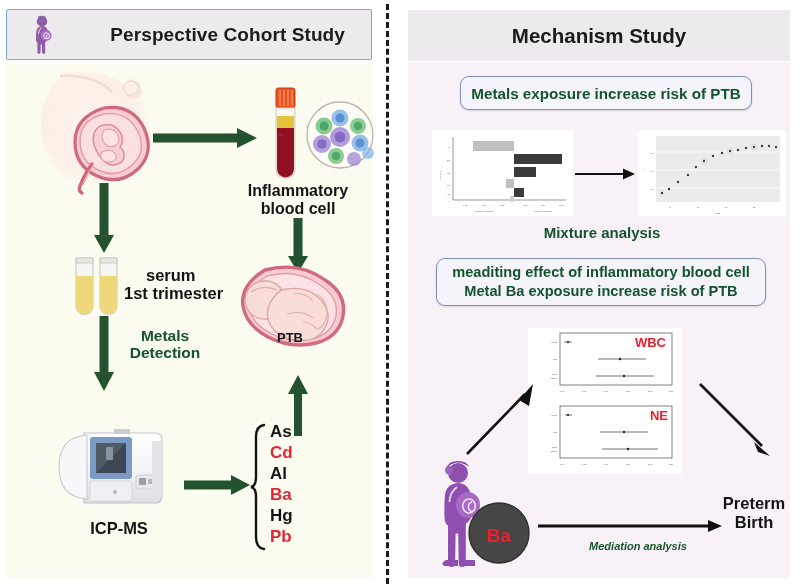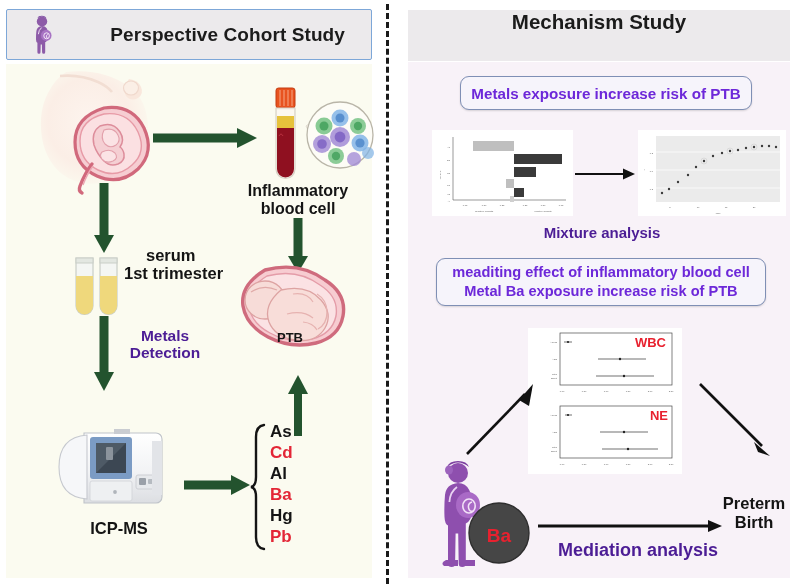--- a/index.html
+++ b/index.html
@@ -39,40 +39,40 @@
   
   .lbody {
     position: absolute; left: 6px; top: 64px; width: 366px; height: 514px;
     background: #fbfbf0;
   }
 
   
   .abs { position: absolute; }
 
   .lbl { position: absolute; font-weight: bold; color: #141414; text-align: center; line-height: 1.12; }
-  .lbl.red { color: #4c1d95; }
+  .lbl.red { color: #14532d; }
 
   
   .rheader {
     position: absolute; left: 10px; top: 10px; width: 382px; height: 51px;
     background: #eceaec;
-    display: flex; align-items: flex-start; justify-content: center;
+    display: flex; align-items: center; justify-content: center;
   }
   .rheader-title { font-size: 20.5px; font-weight: bold; color: #1b1b1b; }
 
   .rbody {
     position: absolute; left: 10px; top: 62px; width: 382px; height: 516px;
     background: #f8f2f8;
   }
 
   .callout {
     position: absolute; background: #f6f4fb;
     border: 1.6px solid #7f8fb5; border-radius: 9px;
     display: flex; align-items: center; justify-content: center;
-    text-align: center; font-weight: bold; color: #6d28d9;
+    text-align: center; font-weight: bold; color: #14532d;
     box-shadow: 0 1px 2px rgba(0,0,0,.14);
   }
 
   .plotcard {
     position: absolute; background: #ffffff;
   }
 
   svg { display: block; overflow: visible; }
   .tiny-txt { font-size: 2.4px; fill: #666; font-family: "Liberation Sans", sans-serif; }
 
@@ -194,21 +194,21 @@
         <svg width="54" height="60" viewBox="0 0 54 60">
           <path d="M6 2 h17 v48 a8.5 8.5 0 0 1 -17 0 z" fill="#f4f6f3" stroke="#c9cec7" stroke-width="1.2"></path>
           <path d="M6 20 h17 v30 a8.5 8.5 0 0 1 -17 0 z" fill="#efd87c"></path>
           <rect x="6" y="2" width="17" height="5" fill="#e3e7e1" stroke="#c9cec7" stroke-width="1"></rect>
           <path d="M30 2 h17 v48 a8.5 8.5 0 0 1 -17 0 z" fill="#f4f6f3" stroke="#c9cec7" stroke-width="1.2"></path>
           <path d="M30 20 h17 v30 a8.5 8.5 0 0 1 -17 0 z" fill="#efd87c"></path>
           <rect x="30" y="2" width="17" height="5" fill="#e3e7e1" stroke="#c9cec7" stroke-width="1"></rect>
         </svg>
       </span>
 
-      <div class="lbl" style="left:118px; top:182px; width:150px; font-size:16.5px; text-align:left;">
+      <div class="lbl" style="left:118px; top:202px; width:150px; font-size:16.5px; text-align:left;">
         <div style="padding-left:22px;">serum</div>
         <div>1st trimester</div>
       </div>
 
       <span class="abs" style="left:225px; top:196px;">
         <svg width="118" height="90" viewBox="0 0 118 90">
           <path d="M34 10 q34 -9 60 10 q22 14 18 36 q-4 21 -27 27 q-25 6 -48 -6 q-22 -12 -25 -31 q-3 -21 22 -36 z" fill="#f7ccd1" stroke="#cf6b7d" stroke-width="3.4"></path>
           <path d="M36 16 q30 -8 53 9 q19 12 16 31 q-4 18 -24 23 q-22 5 -42 -6 q-19 -10 -21 -27 q-2 -18 18 -30 z" fill="#fbe2e4" stroke="#e49ca8" stroke-width="1.4"></path>
 
           <ellipse cx="34" cy="40" rx="20" ry="19" fill="#f7dcd8" stroke="#dda3a2" stroke-width="1.3"></ellipse>
@@ -482,21 +482,21 @@
         </svg>
       </span>
 
       <span class="abs" style="left:130px; top:456px;">
         <svg width="186" height="16" viewBox="0 0 186 16">
           <path d="M0 8 L172 8" stroke="#111" stroke-width="2.8"></path>
           <path d="M170 2 L184 8 L170 14 Z" fill="#111"></path>
         </svg>
       </span>
 
-      <div class="lbl red" style="left:140px; top:478px; width:180px; font-size:18px;">Mediation analysis</div>
+      <div class="lbl red" style="left:140px; top:478px; width:180px; font-size:11px;font-style:italic;">Mediation analysis</div>
 
       <div class="lbl" style="left:300px; top:432px; width:92px; font-size:16.5px; line-height:1.18;">
         <div>Preterm</div>
         <div>Birth</div>
       </div>
 
     </div>
   </div>
 
 </div>

